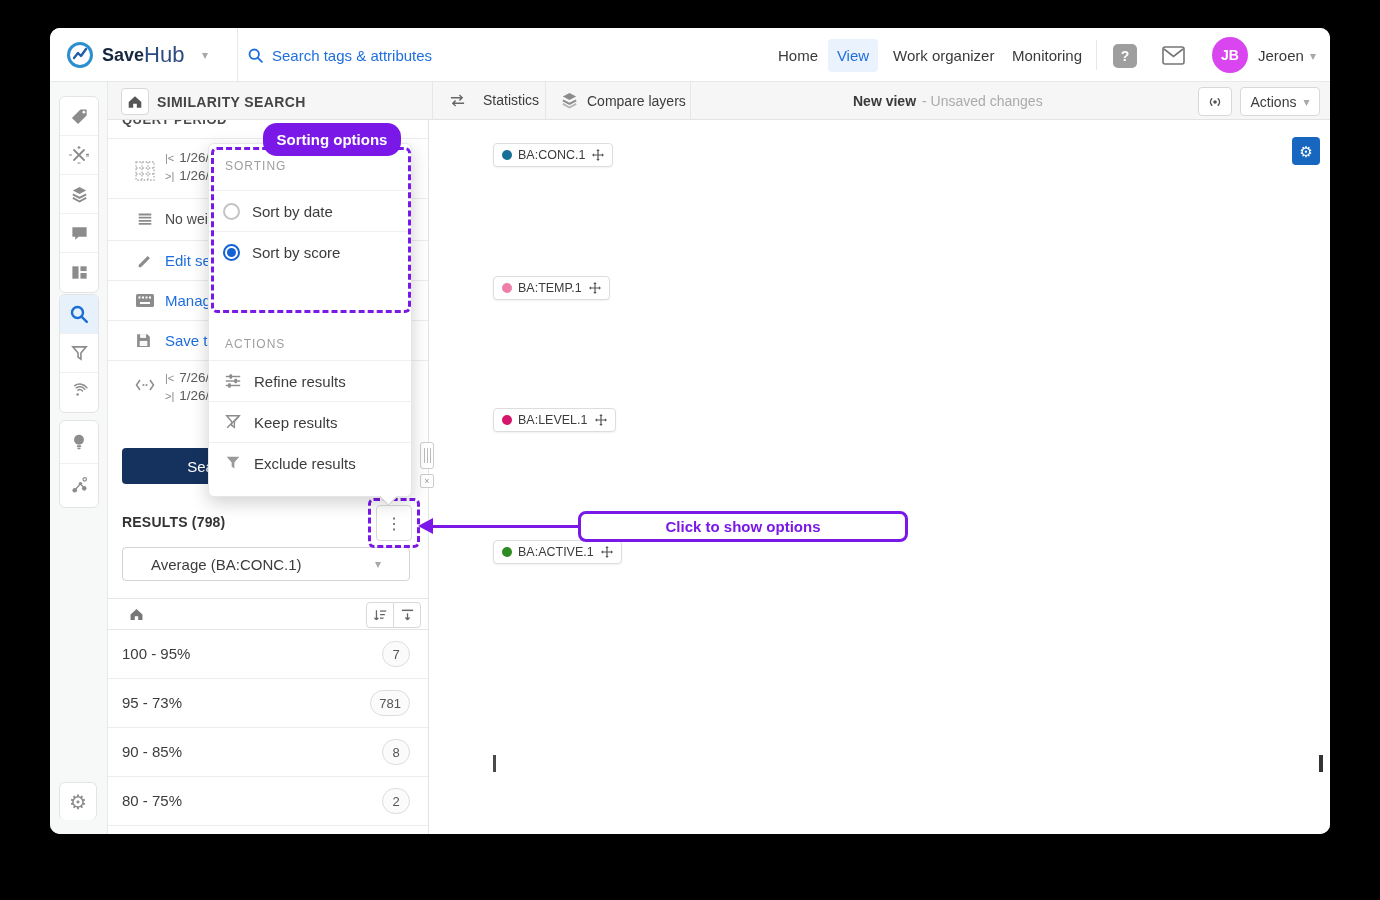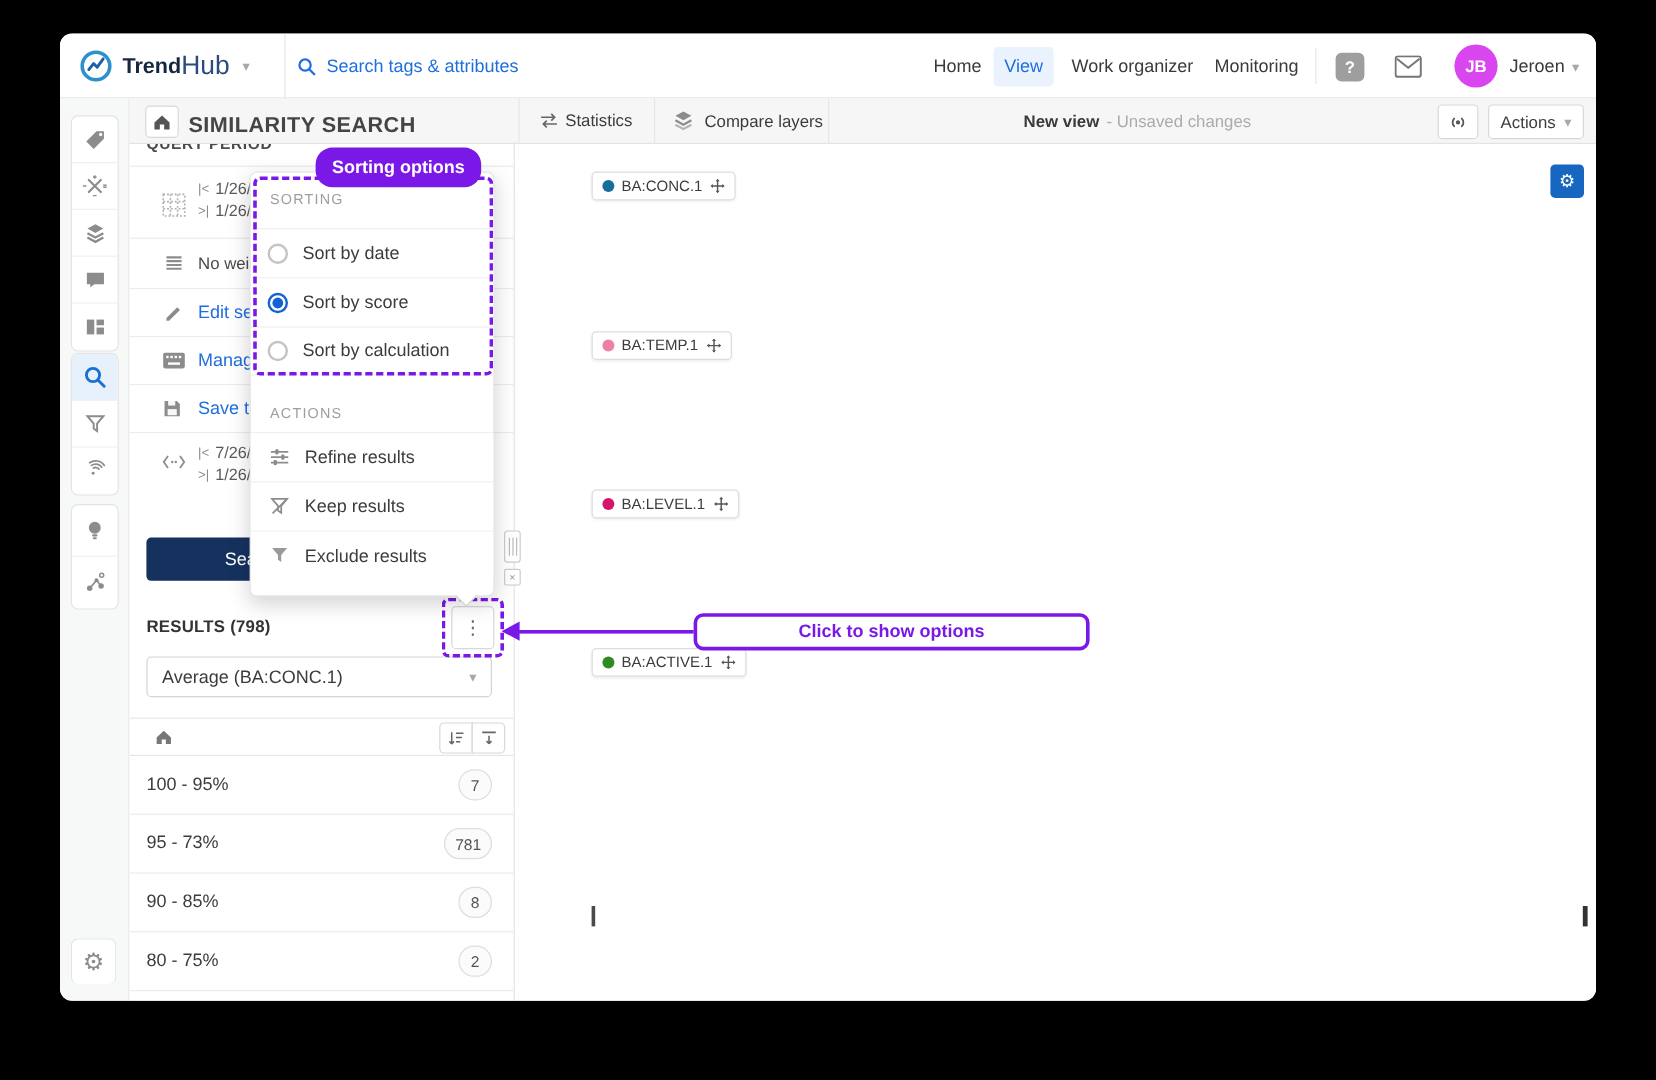--- a/index.html
+++ b/index.html
@@ -10,21 +10,21 @@
   .flex{display:flex;align-items:center}
   .btn{border:1px solid #d8d8d8;border-radius:4px;background:#fff;color:#3c3c3c;display:flex;align-items:center;justify-content:center;font-size:14px}
   .vdiv{width:1px;background:#e7e7e7}
   .navbar{position:absolute;left:0;top:0;width:1280px;height:54px;background:#fff;border-bottom:1px solid #e8e8e8;z-index:30}
   .nav-item{font-size:15px;color:#3a3a3a}
   .nav-pill{background:#eaf2fd;color:#1e6ede;border-radius:4px}
   .brand-bold{font-weight:bold;color:#17263f;font-size:18px}
   .brand-light{color:#2a4a80;font-size:22px}
   .search-text{color:#1e6ede;font-size:15px}
   .toolbar{position:absolute;left:58px;top:54px;width:1222px;height:38px;background:#f6f6f6;border-bottom:1px solid #e3e3e3;z-index:20}
-  .tb-title{font-size:18px;font-weight:bold;color:#454545;letter-spacing:.4px}
+  .tb-title{font-size:14px;font-weight:bold;color:#454545;letter-spacing:.4px}
   .tb-item{font-size:14px;color:#3c3c3c}
   .status-b{font-size:14px;font-weight:bold;color:#3a3a3a}
   .status-s{font-size:14px;color:#ababab;margin-left:6px}
   .rail{position:absolute;left:0;top:54px;width:58px;height:752px;background:#f7f8f8;border-right:1px solid #e8e8e8;z-index:10}
   .rail-card{position:absolute;left:9px;width:40px;background:#fff;border:1px solid #e4e4e4;border-radius:6px;overflow:hidden}
   .rail-cell{width:38px;height:39px;display:flex;align-items:center;justify-content:center;border-bottom:1px solid #f0f0f0}
   .rail-cell:last-child{border-bottom:none}
   .rail-cell.active{background:#e7f1fc}
   .panel{position:absolute;left:58px;top:92px;width:320px;height:714px;background:#fff;overflow:hidden;z-index:11}
   .p-divider{position:absolute;left:0;width:320px;height:1px;background:#ececec}
@@ -71,21 +71,21 @@
 <div class="window">
 
   <div class="navbar">
     <div class="abs" style="left:16px;top:13px;width:28px;height:28px">
       <svg width="28" height="28" viewBox="0 0 28 28">
             <circle cx="14" cy="14" r="11.5" fill="none" stroke="#2b8fd0" stroke-width="3"></circle>
             <polyline points="8,17 12,12 15,15 20,8" fill="none" stroke="#1f5fa8" stroke-width="2.4" stroke-linecap="round" stroke-linejoin="round"></polyline>
           </svg>
     </div>
     <div class="abs flex" style="left:52px;top:15px;height:24px">
-      <span class="brand-bold">Trend</span>
+      <span class="brand-bold">Save</span>
           <span class="brand-light">Hub</span>
     </div>
     <span class="abs caret" style="left:152px;top:20px">▾</span>
     <div class="abs vdiv" style="left:187px;top:0;height:54px"></div>
     <div class="abs" style="left:197px;top:19px">
       <svg width="17" height="17" viewBox="0 0 20 20">
             <circle cx="8.5" cy="8.5" r="5.5" fill="none" stroke="#1e6ede" stroke-width="2.2"></circle>
             <line x1="12.8" y1="12.8" x2="17.5" y2="17.5" stroke="#1e6ede" stroke-width="2.2" stroke-linecap="round"></line>
           </svg>
     </div>
@@ -113,21 +113,21 @@
       <svg width="18" height="18" viewBox="0 0 20 20">
             <path d="M3 10l7-6.5L17 10v6.5h-5v-4.5H8v4.5H3z" fill="#555"></path>
           </svg>
     </div>
     <span class="abs tb-title" style="left:49px;top:12px">SIMILARITY SEARCH</span>
     <div class="abs vdiv" style="left:324px;top:0;height:38px"></div>
     <div class="abs flex" style="left:340px;top:10px">
       <svg width="19" height="15" viewBox="0 0 20 16">
             <path d="M3 5h12M12 2l3 3-3 3M17 11H5M8 8l-3 3 3 3" fill="none" stroke="#666" stroke-width="1.5"></path>
           </svg>
-      <span class="tb-item" style="margin-left:4px">Statistics</span>
+      <span class="tb-item" style="margin-left:16px">Statistics</span>
     </div>
     <div class="abs vdiv" style="left:437px;top:0;height:38px"></div>
     <div class="abs flex" style="left:452px;top:9px">
       <svg width="19" height="19" viewBox="0 0 20 20">
             <path d="M10 2l7 3.8L10 9.6 3 5.8z" fill="#8c8c8c"></path>
             <path d="M3 9.8l7 3.8 7-3.8" fill="none" stroke="#8c8c8c" stroke-width="2"></path>
             <path d="M3 13.6l7 3.8 7-3.8" fill="none" stroke="#b5b5b5" stroke-width="2"></path>
           </svg>
       <span class="tb-item" style="margin-left:8px">Compare layers</span>
     </div>
@@ -314,21 +314,21 @@
       <span class="p-date">1/26/2024</span>
     </div>
 
     <div class="abs navy-btn" style="left:14px;top:328px;width:178px;height:36px">Search</div>
 
     <span class="abs results-title" style="left:14px;top:394px">RESULTS (798)</span>
     <div class="abs btn" style="left:268px;top:385px;width:36px;height:36px;font-size:16px;color:#666;background:#fff">
       <span>⋮</span>
     </div>
 
-    <div class="abs select" style="left:14px;top:427px;width:288px;height:34px;padding:0 12px">
+    <div class="abs select" style="left:14px;top:427px;width:288px;height:34px;padding:0 28px">
       <span style="flex:1">Average (BA:CONC.1)</span>
       <span class="caret">▾</span>
     </div>
 
     <div class="abs" style="left:0;top:478px;width:320px;height:32px;border-top:1px solid #e6e6e6;border-bottom:1px solid #e6e6e6">
       <div class="abs" style="left:20px;top:7px">
         <svg width="17" height="17" viewBox="0 0 20 20">
               <path d="M3 10l7-6.5L17 10v6.5h-5v-4.5H8v4.5H3z" fill="#777"></path>
             </svg>
       </div>
@@ -924,24 +924,20 @@
     <div class="pp-item" style="top:46px">
       <span class="radio"></span>
       <span class="pp-label">Sort by date</span>
     </div>
     <div class="pp-item" style="top:87px">
       <span class="radio sel">
             <span class="radio-dot"></span>
           </span>
       <span class="pp-label">Sort by score</span>
     </div>
-    <div class="pp-item" style="top:128px;border-bottom:1px solid #efefef">
-      <span class="radio"></span>
-      <span class="pp-label">Sort by calculation</span>
-    </div>
     <span class="abs pp-header" style="left:16px;top:193px">ACTIONS</span>
     <div class="pp-item" style="top:216px">
       <svg style="margin:0 12px 0 15px" width="18" height="18" viewBox="0 0 20 20">
             <g stroke="#8c8c8c" stroke-width="1.6">
               <line x1="2" y1="5" x2="18" y2="5"></line>
               <line x1="2" y1="10" x2="18" y2="10"></line>
               <line x1="2" y1="15" x2="18" y2="15"></line>
             </g>
             <g fill="#8c8c8c">
               <rect x="6" y="2.6" width="3" height="4.8" rx="1"></rect>

